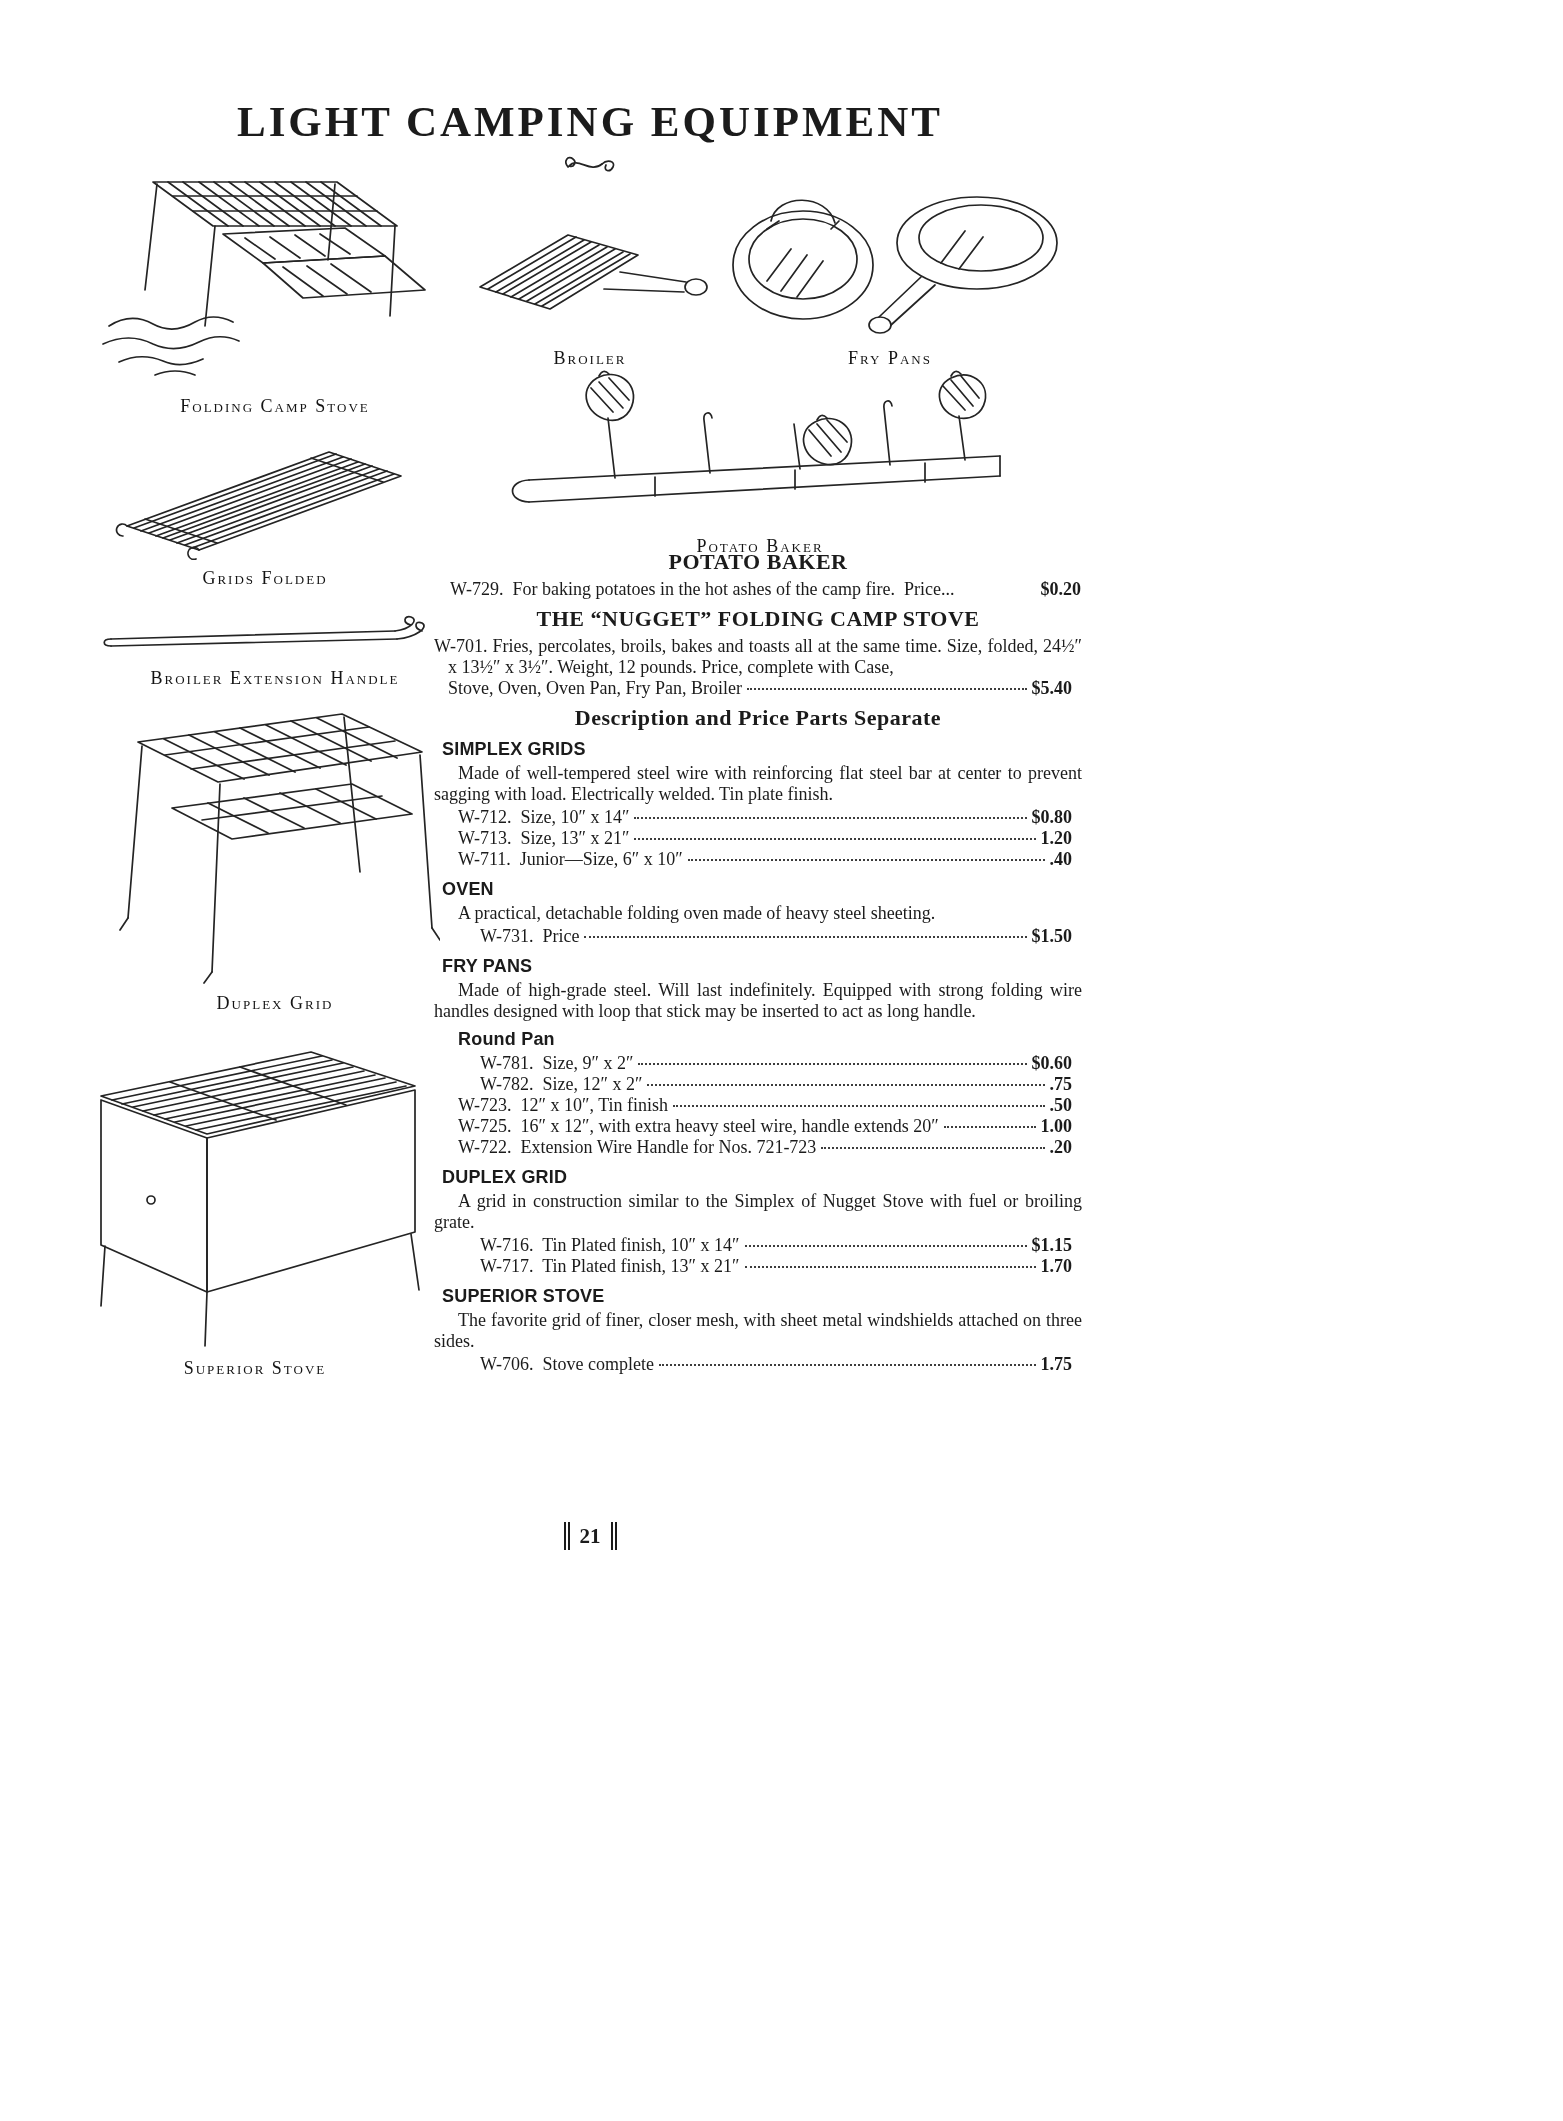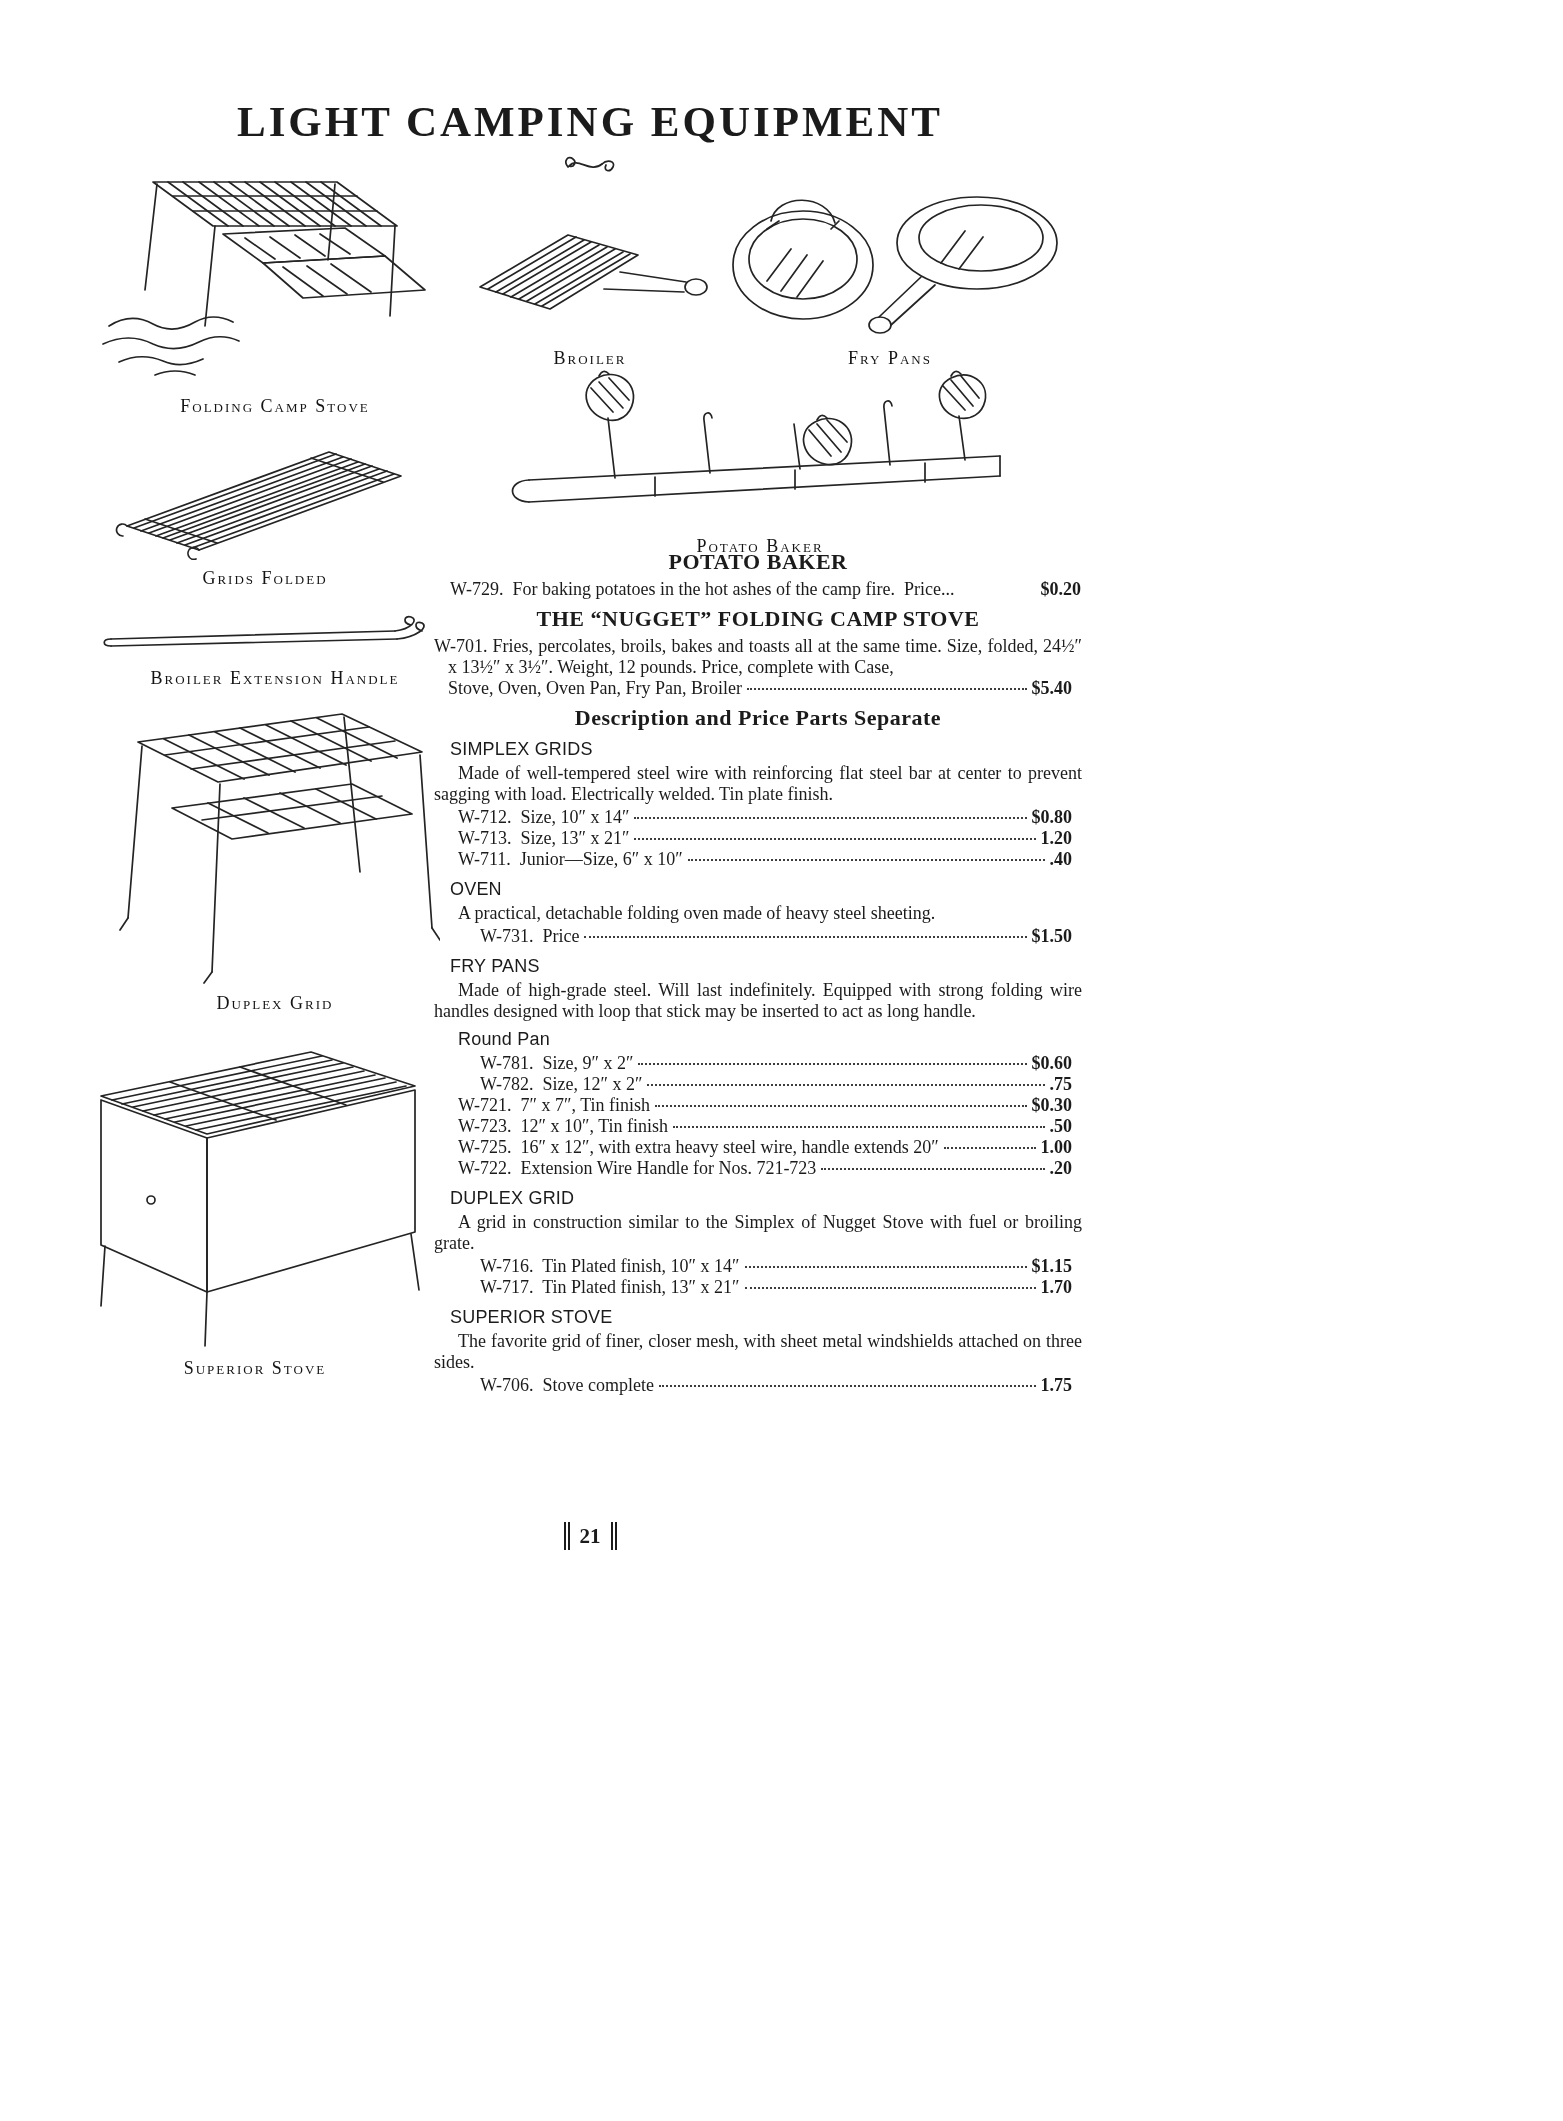--- a/index.html
+++ b/index.html
@@ -23,22 +23,22 @@
   .textcol {
     position:absolute; left:434px; top:550px; width:648px;
     font-size:18px; line-height:21px;
   }
   .textcol > :first-child { margin-top:0; }
   .h-center {
     text-align:center; font-weight:bold; font-size:22px; line-height:24px;
     margin:7px 0 5px; letter-spacing:.5px;
   }
   .h-sub {
-    font-family:"Liberation Sans","DejaVu Sans",sans-serif; font-weight:normal;
-    font-size:18px; line-height:21px; margin:9px 16px 3px; letter-spacing:.2px;
+    font-family:"Liberation Sans","DejaVu Sans",sans-serif; font-weight:bold;
+    font-size:18px; line-height:21px; margin:9px 8px 3px; letter-spacing:.2px;
   }
   .h-sub.indent1 { margin-left:24px; margin-top:7px; }
   .para { text-align:justify; margin-bottom:2px; }
   .ti { text-indent:24px; }
   .hang { padding-left:14px; text-indent:-14px; text-align:justify; }
   .row { display:flex; align-items:baseline; padding-right:10px; }
   .row .lbl { white-space:pre; }
   .row .leader {
     flex:1 1 auto; min-width:12px; height:1px; margin:0 5px;
     border-bottom:2px dotted #3c3c3c; transform:translateY(-4px);
@@ -249,25 +249,20 @@
       <span class="leader"></span>
       <span class="prc">$0.60</span>
     </div>
     <div class="row ind2">
       <span class="lbl">W-782.  Size, 12″ x 2″</span>
       <span class="leader"></span>
       <span class="prc">.75</span>
     </div>
 
     <div class="row ind1">
-      <span class="lbl">W-721.  7″ x 7″, Tin finish</span>
-      <span class="leader"></span>
-      <span class="prc">$0.30</span>
-    </div>
-    <div class="row ind1">
       <span class="lbl">W-723.  12″ x 10″, Tin finish</span>
       <span class="leader"></span>
       <span class="prc">.50</span>
     </div>
     <div class="row ind1">
       <span class="lbl">W-725.  16″ x 12″, with extra heavy steel wire, handle extends 20″</span>
       <span class="leader"></span>
       <span class="prc">1.00</span>
     </div>
     <div class="row ind1">

